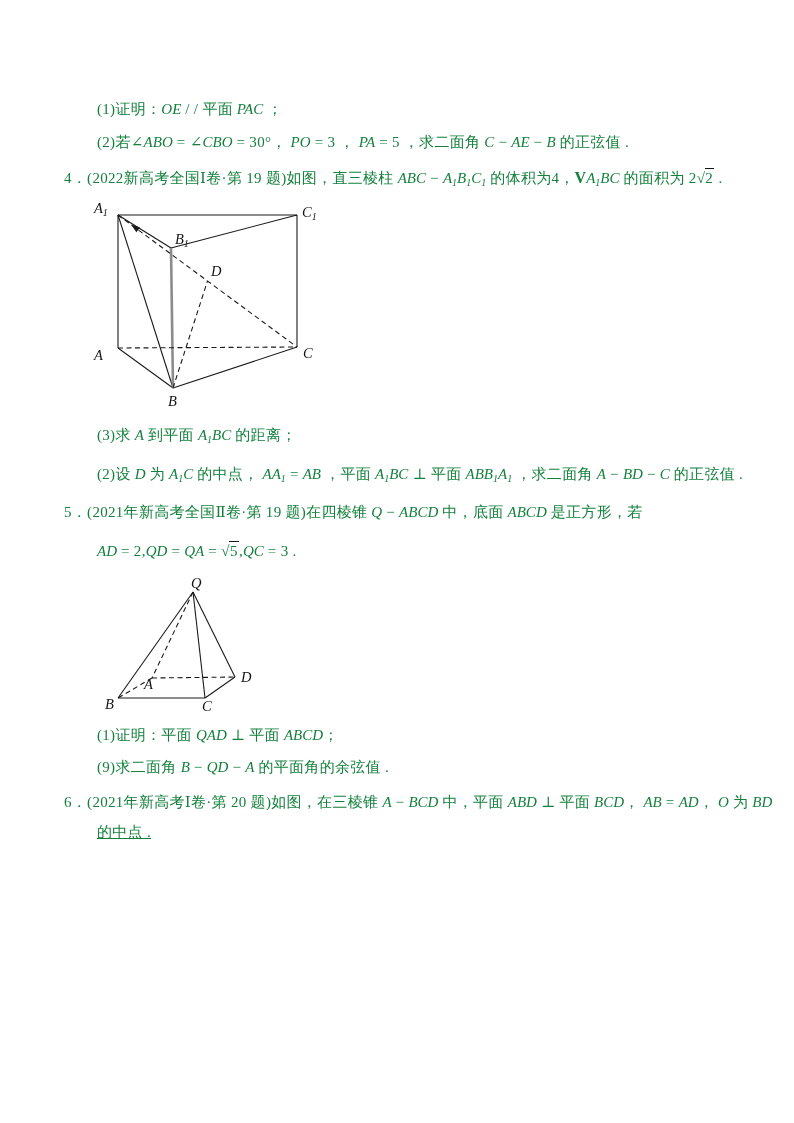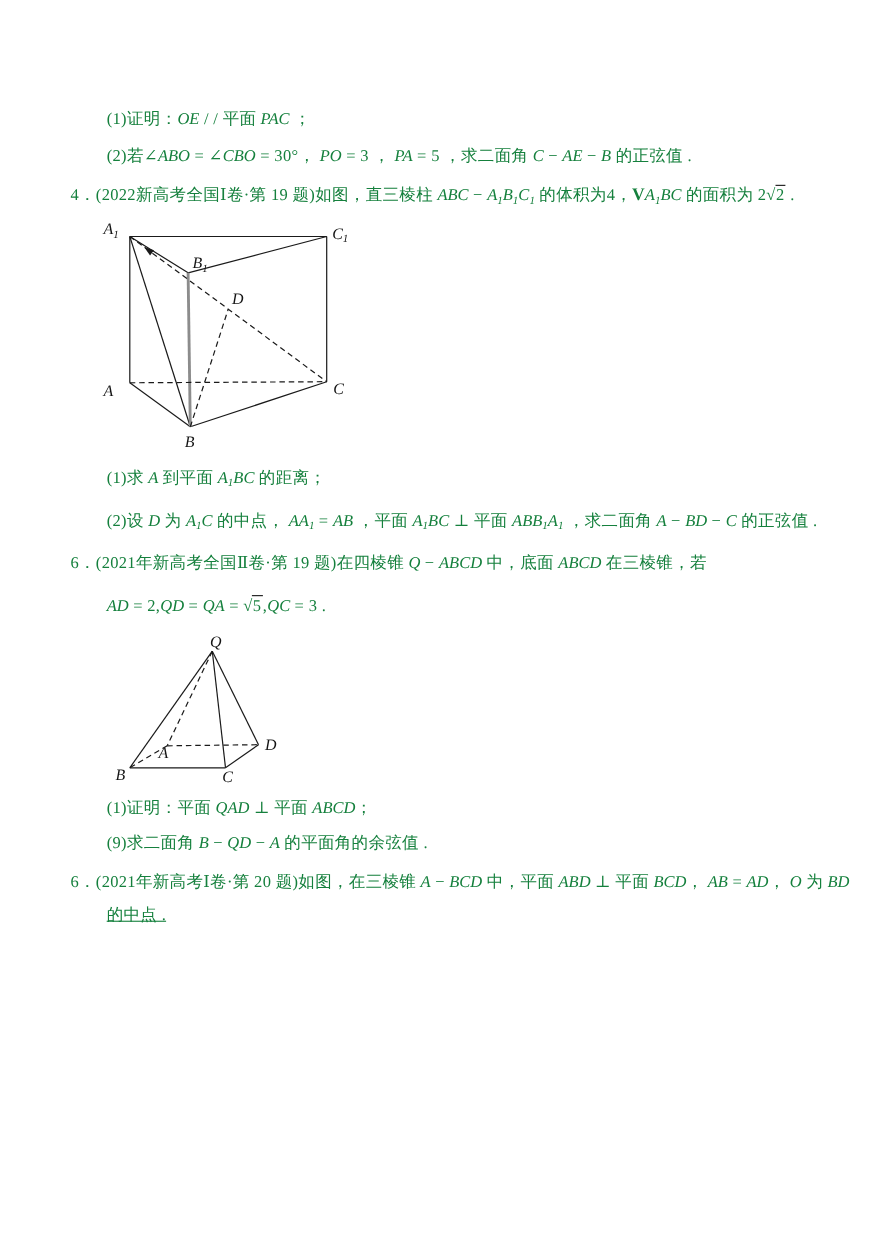--- a/index.html
+++ b/index.html
@@ -29,23 +29,23 @@
   .vsub{font-size:10px;}
 </style>
 </head>
 <body>
 
 <div class="page">
   <div id="text-layer">
       <div class="line" style="left: 97px; top: 100px;"><span class="cjk">(1)证明：</span><span class="math">OE</span><span class="cjk"> / / </span><span class="cjk">平面</span><span class="math"> PAC</span><span class="cjk"> ；</span></div>
       <div class="line" style="left: 97px; top: 133px;"><span class="cjk">(2)若</span><span class="cjk">∠</span><span class="math">ABO</span><span class="cjk"> = </span><span class="cjk">∠</span><span class="math">CBO</span><span class="cjk"> = 30°， </span><span class="math">PO</span><span class="cjk"> = 3 ， </span><span class="math">PA</span><span class="cjk"> = 5 ，求二面角 </span><span class="math">C</span><span class="cjk"> − </span><span class="math">AE</span><span class="cjk"> − </span><span class="math">B</span><span class="cjk"> 的正弦值 .</span></div>
       <div class="line" style="left: 64px; top: 168px;"><span class="cjk">4．(2022新高考全国Ⅰ卷·第 19 题)如图，直三棱柱 </span><span class="math">ABC</span><span class="cjk"> − </span><span class="math">A<sub class="msub">1</sub></span><span class="math">B<sub class="msub">1</sub></span><span class="math">C<sub class="msub">1</sub></span><span class="cjk"> 的体积为4，</span><span class="triv">V</span><span class="math">A<sub class="msub">1</sub></span><span class="math">BC</span><span class="cjk"> 的面积为 2</span><span class="sqrt"><span class="radsign">√</span><span class="radicand">2</span></span><span class="cjk"> .</span></div>
-      <div class="line" style="left: 97px; top: 426px;"><span class="cjk">(1)求 </span><span class="math">A</span><span class="cjk"> 到平面 </span><span class="math">A<sub class="msub">1</sub></span><span class="math">BC</span><span class="cjk"> 的距离；</span></div>
+      <div class="line" style="left: 97px; top: 426px;"><span class="cjk">(3)求 </span><span class="math">A</span><span class="cjk"> 到平面 </span><span class="math">A<sub class="msub">1</sub></span><span class="math">BC</span><span class="cjk"> 的距离；</span></div>
       <div class="line" style="left: 97px; top: 465px;"><span class="cjk">(2)设 </span><span class="math">D</span><span class="cjk"> 为 </span><span class="math">A<sub class="msub">1</sub></span><span class="math">C</span><span class="cjk"> 的中点， </span><span class="math">AA<sub class="msub">1</sub></span><span class="cjk"> = </span><span class="math">AB</span><span class="cjk"> ，平面 </span><span class="math">A<sub class="msub">1</sub></span><span class="math">BC</span><span class="cjk"> ⊥ 平面 </span><span class="math">ABB<sub class="msub">1</sub></span><span class="math">A<sub class="msub">1</sub></span><span class="cjk"> ，求二面角 </span><span class="math">A</span><span class="cjk"> − </span><span class="math">BD</span><span class="cjk"> − </span><span class="math">C</span><span class="cjk"> 的正弦值 .</span></div>
-      <div class="line" style="left: 64px; top: 503px;"><span class="cjk">6．(2021年新高考全国Ⅱ卷·第 19 题)在四棱锥 </span><span class="math">Q</span><span class="cjk"> − </span><span class="math">ABCD</span><span class="cjk"> 中，底面 </span><span class="math">ABCD</span><span class="cjk"> 在三棱锥，若</span></div>
+      <div class="line" style="left: 64px; top: 503px;"><span class="cjk">5．(2021年新高考全国Ⅱ卷·第 19 题)在四棱锥 </span><span class="math">Q</span><span class="cjk"> − </span><span class="math">ABCD</span><span class="cjk"> 中，底面 </span><span class="math">ABCD</span><span class="cjk"> 是正方形，若</span></div>
       <div class="line" style="left: 97px; top: 541px;"><span class="math">AD</span><span class="cjk"> = 2,</span><span class="math">QD</span><span class="cjk"> = </span><span class="math">QA</span><span class="cjk"> = </span><span class="sqrt"><span class="radsign">√</span><span class="radicand">5</span></span><span class="cjk">,</span><span class="math">QC</span><span class="cjk"> = 3 .</span></div>
       <div class="line" style="left: 97px; top: 726px;"><span class="cjk">(1)证明：平面 </span><span class="math">QAD</span><span class="cjk"> ⊥ 平面 </span><span class="math">ABCD</span><span class="cjk">；</span></div>
       <div class="line" style="left: 97px; top: 758px;"><span class="cjk">(9)求二面角 </span><span class="math">B</span><span class="cjk"> − </span><span class="math">QD</span><span class="cjk"> − </span><span class="math">A</span><span class="cjk"> 的平面角的余弦值 .</span></div>
       <div class="line" style="left: 64px; top: 793px;"><span class="cjk">6．(2021年新高考Ⅰ卷·第 20 题)如图，在三棱锥 </span><span class="math">A</span><span class="cjk"> − </span><span class="math">BCD</span><span class="cjk"> 中，平面 </span><span class="math">ABD</span><span class="cjk"> ⊥ 平面 </span><span class="math">BCD</span><span class="cjk">， </span><span class="math">AB</span><span class="cjk"> = </span><span class="math">AD</span><span class="cjk">， </span><span class="math">O</span><span class="cjk"> 为 </span><span class="math">BD</span></div>
       <div class="line" style="left: 97px; top: 823px; text-decoration: underline;"><span class="cjk">的中点 .</span></div>
     </div>
   <svg class="fig" id="fig-prism" width="272" height="228" viewBox="0 0 272 228" style="left: 85px; top: 195px;">
       <line x1="33" y1="20" x2="212" y2="20" stroke="#1a1a1a" stroke-width="1.1"></line>
       <line x1="33" y1="20" x2="86" y2="53" stroke="#1a1a1a" stroke-width="1.1"></line>
       <line x1="86" y1="53" x2="212" y2="20" stroke="#1a1a1a" stroke-width="1.1"></line>

